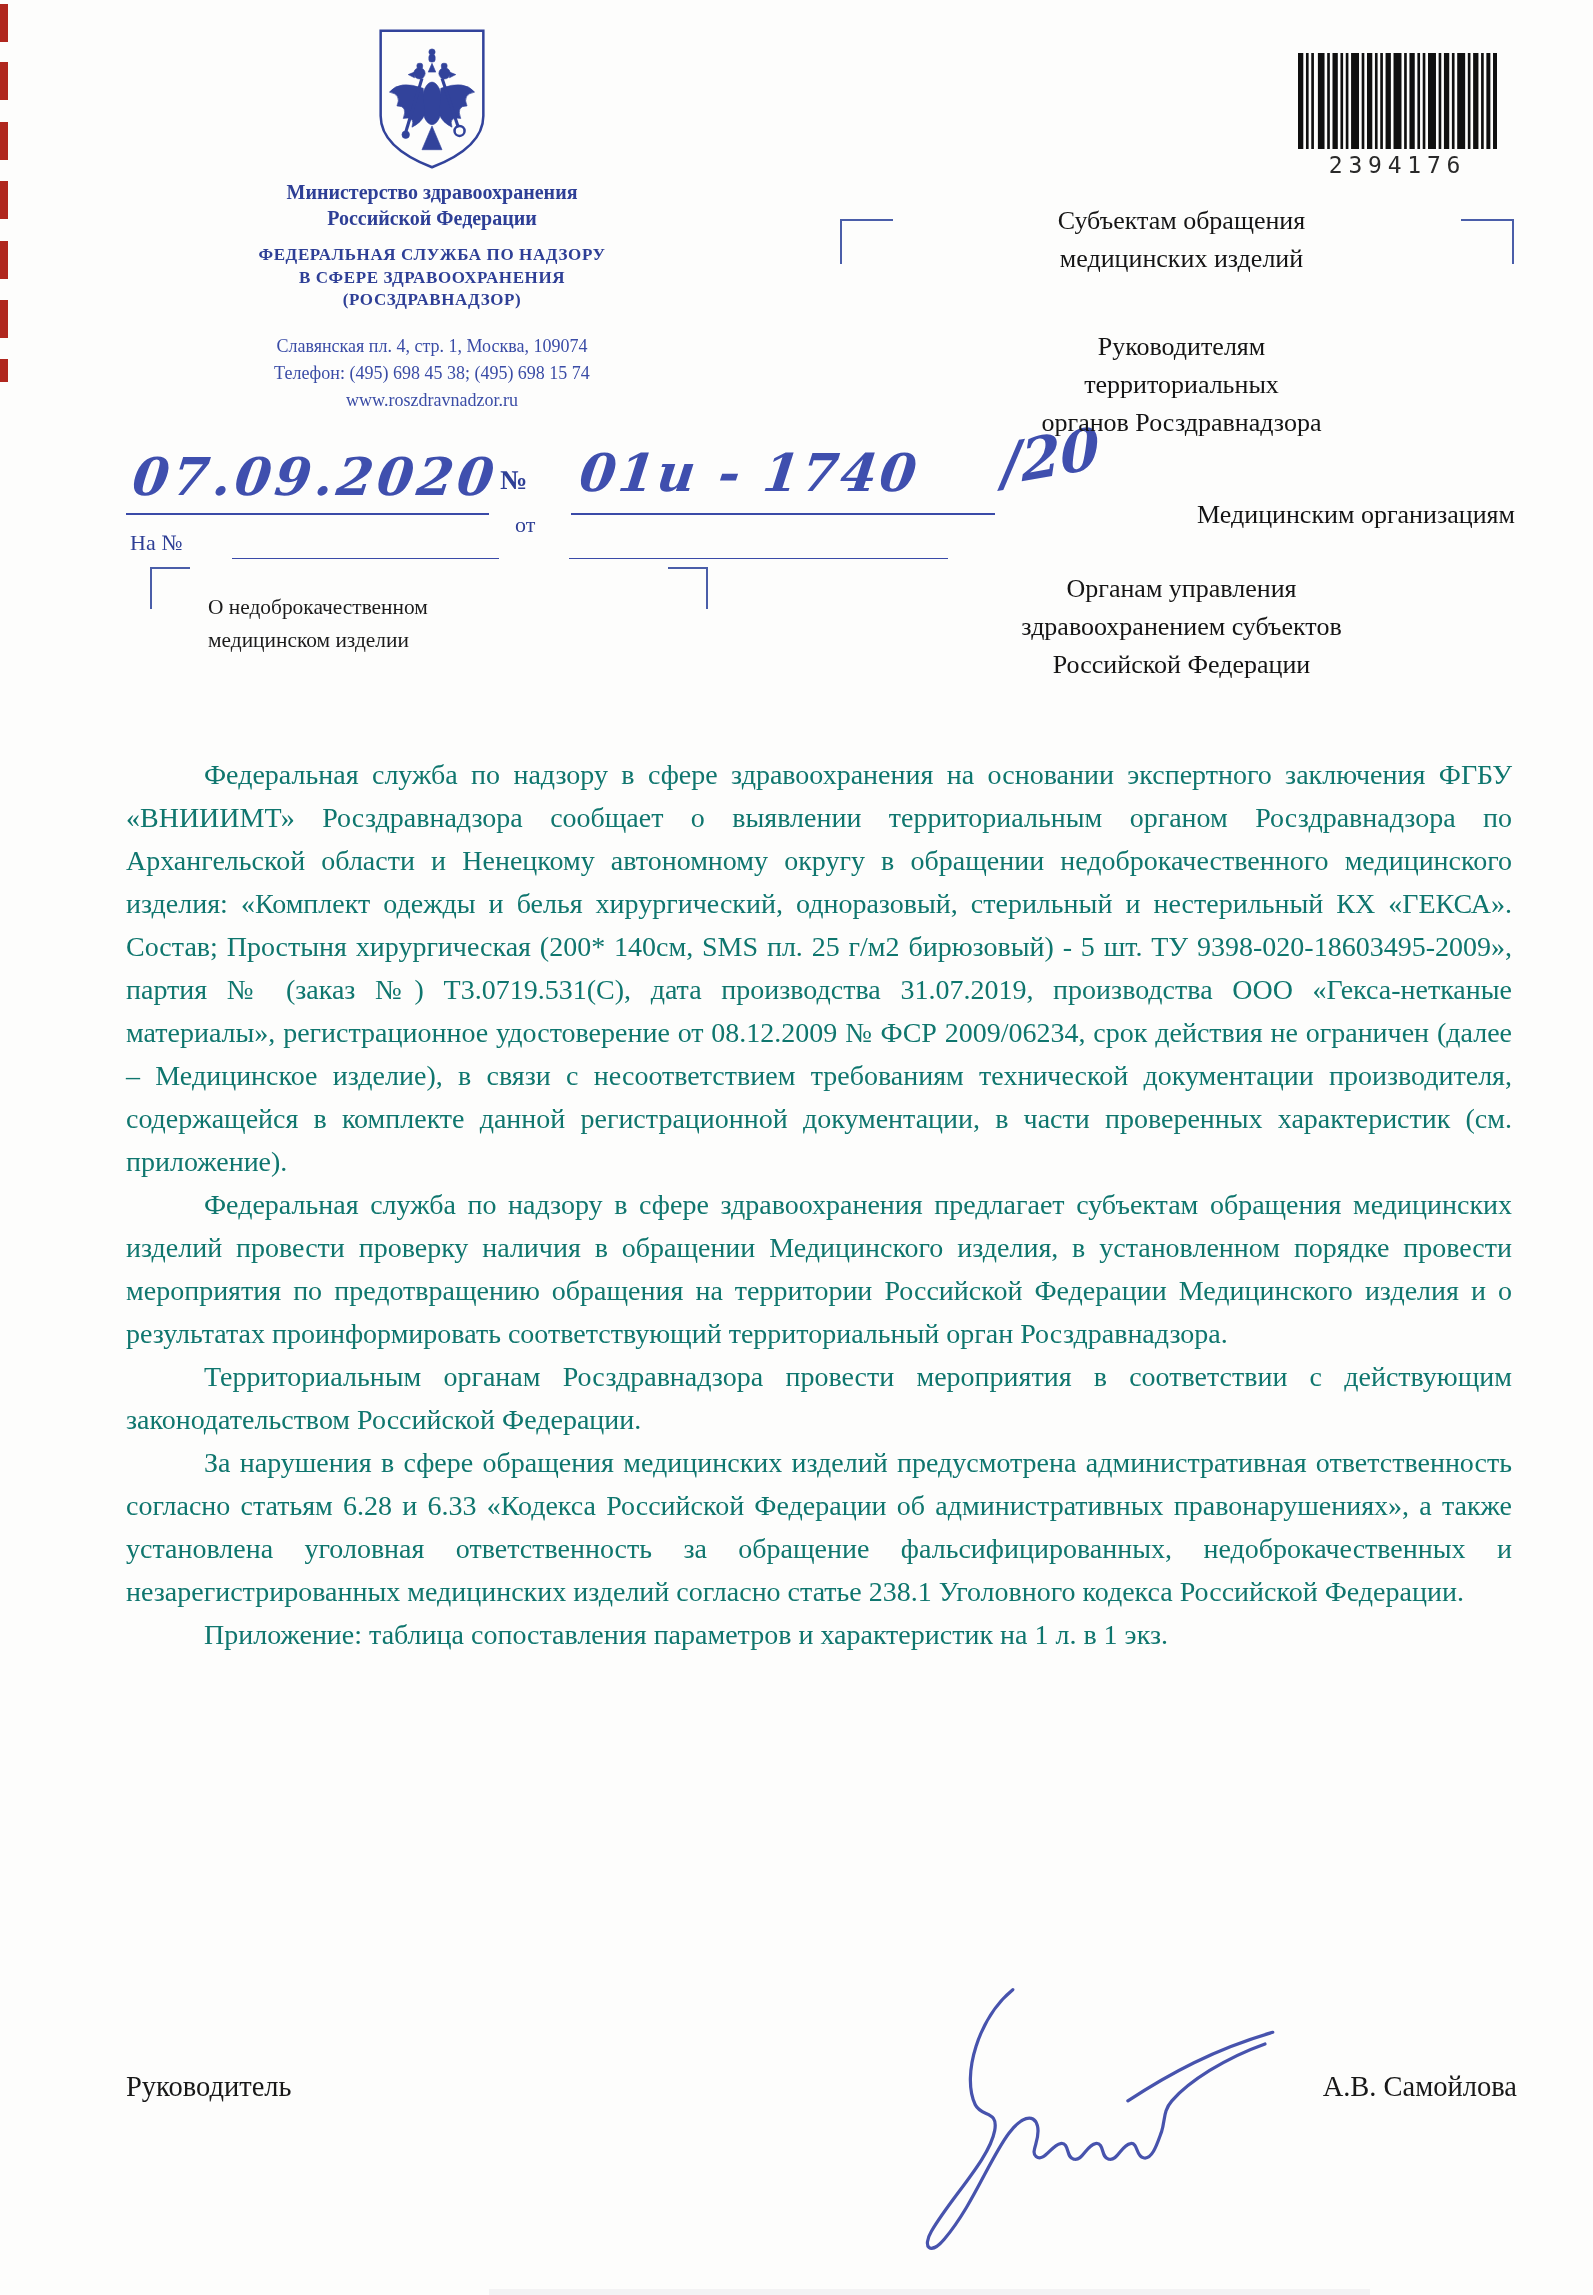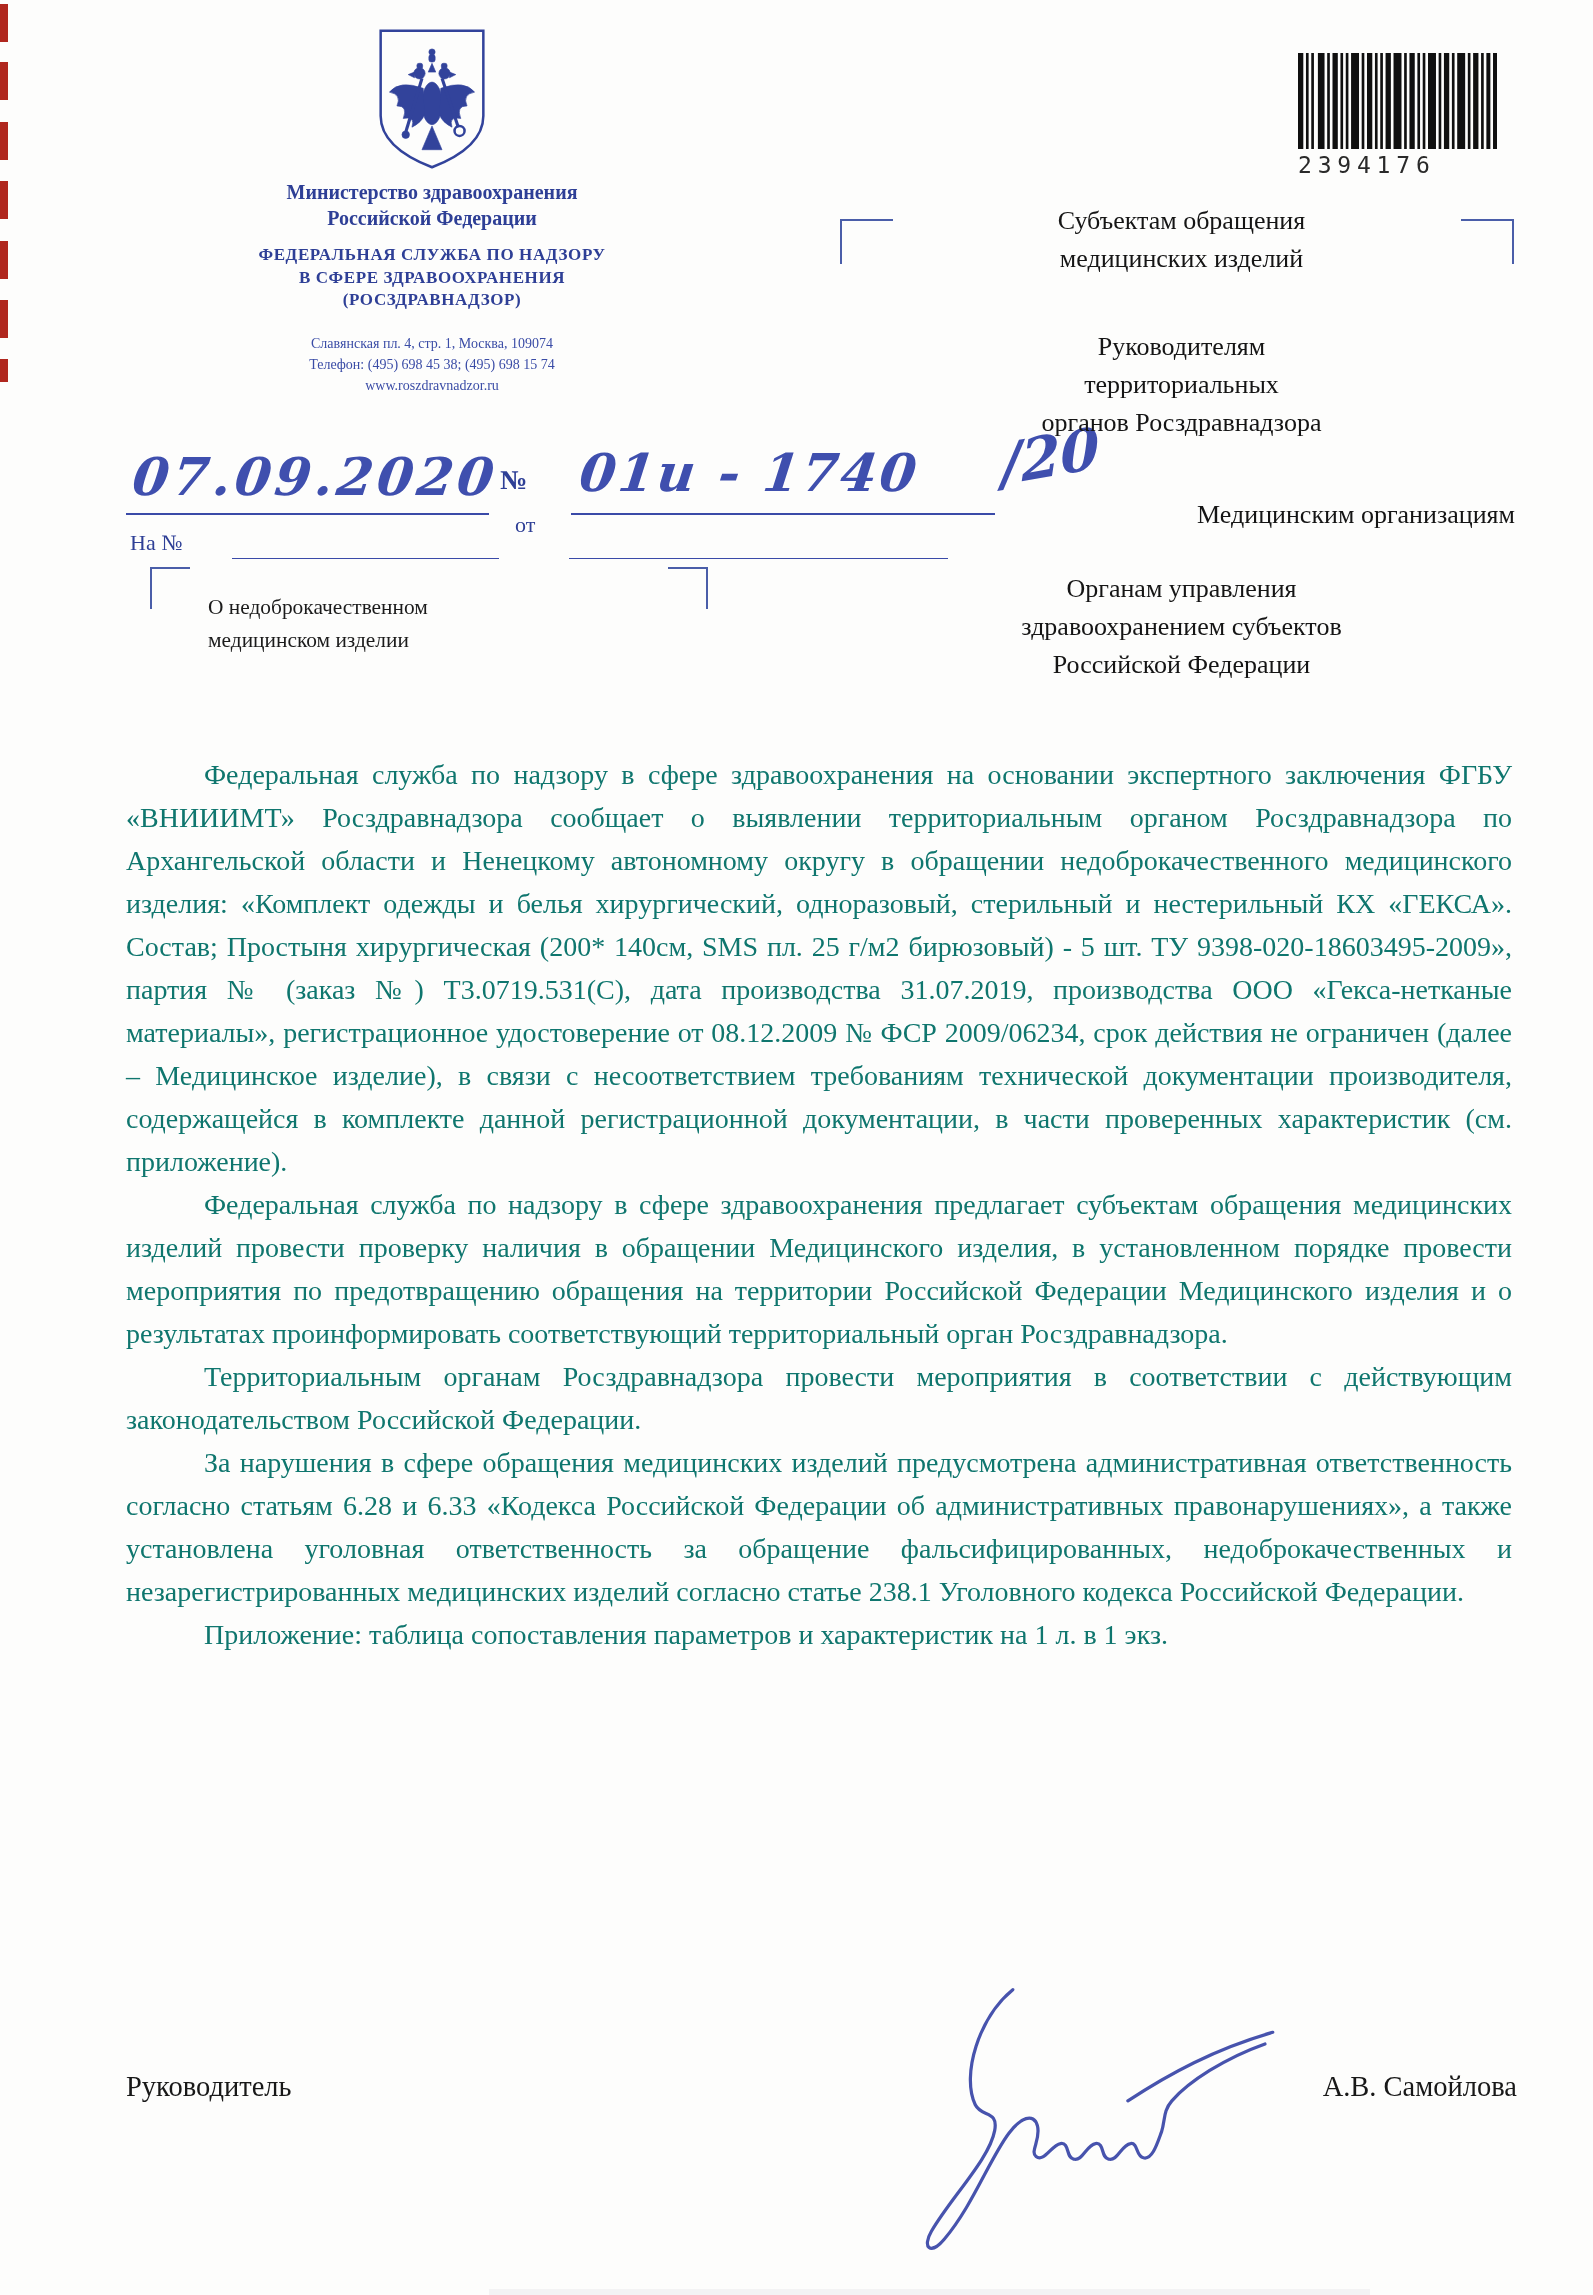--- a/index.html
+++ b/index.html
@@ -17,21 +17,21 @@
   .head-left { position:absolute; left:126px; top:27px; width:612px; text-align:center; }
   .emblem { width:128px; height:144px; margin:0 auto; display:block; }
   .ministry {
     margin-top:9px; white-space:pre-line;
     font-weight:bold; font-size:20px; line-height:1.28; color:#2e3f96;
   }
   .service {
     margin-top:13px; white-space:pre-line;
     font-weight:bold; font-size:17px; line-height:1.32; color:#2e3f96; letter-spacing:0.6px;
   }
-  .contact { margin-top:21px; font-size:14px; line-height:1.5; color:#3a4ca6;text-align:center; }
+  .contact { margin-top:21px; font-size:18px; line-height:1.5; color:#3a4ca6;text-align:center; }
   .contact div { margin:0; }
 
   
   .hand {
     position:absolute; color:#3f4fae; font-family:"DejaVu Serif", serif;
     font-style:italic; font-weight:bold; transform:skewX(-7deg);
   }
   .hw-date  { left:133px;  top:446px; font-size:52px; letter-spacing:3.9px; }
   .hw-num   { left:580px;  top:442px; font-size:52px; letter-spacing:2.6px; }
   .hw-suffix{ left:1000px; top:422px; font-size:57px; transform:rotate(-10deg) skewX(-8deg); }
@@ -55,21 +55,21 @@
   .subj-tr { left:668px; top:567px; width:38px; height:40px; }
   .addr-tl { left:840px; top:219px; width:51px; height:43px; border-color:#5b74c0; }
   .addr-tr { left:1461px; top:219px; width:51px; height:43px; border-color:#5b74c0; }
 
   .subject {
     position:absolute; left:189px; top:591px; width:492px;
     font-size:21.4px; line-height:1.55; color:#1b1b1b; white-space:pre-line; text-align:left;margin-left:19px;
   }
 
   
-  .barcode-wrap { position:absolute; left:1298px; top:53px; width:199px; text-align:left; }
+  .barcode-wrap { position:absolute; left:1298px; top:53px; width:199px; text-align:center; }
   .barcode { width:199px; height:96px; display:block; }
   .barcode-number {
     margin-top:2.6px; font-family:"DejaVu Sans Mono", monospace;
     font-size:23px; letter-spacing:5.8px; color:#2a2a2a;
   }
 
   
   .addressee {
     position:absolute; left:848px; width:667px; text-align:center;
     font-size:26px; line-height:38px; color:#151515; white-space:pre-line;

